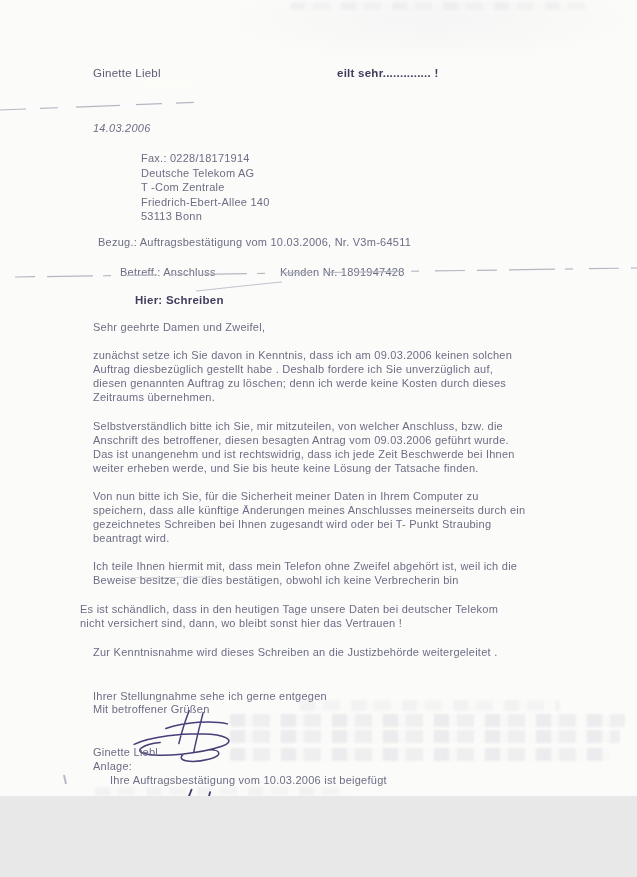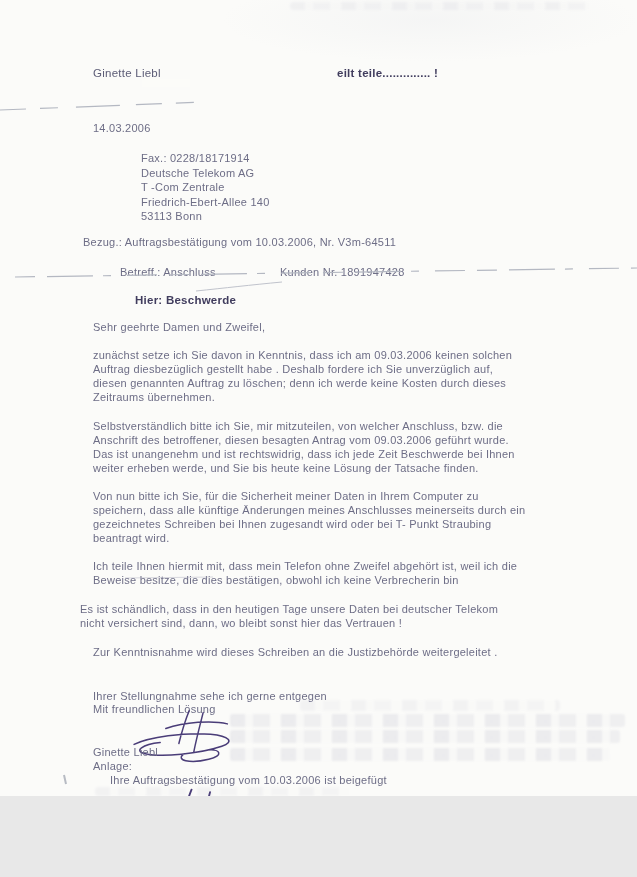--- a/index.html
+++ b/index.html
@@ -50,36 +50,36 @@
     opacity:0.75;
   }
 </style>
 </head>
 <body>
 
 <div class="page">
 
   <div class="txt sender" style="left:93px;top:66px;">Ginette Liebl</div>
   <div class="fade-patch"></div>
-  <div class="txt bold heading" style="left:337px;top:66px;">eilt teile.............. !</div>
+  <div class="txt bold heading" style="left:337px;top:66px;">eilt sehr.............. !</div>
 
-  <div class="txt" style="left:93px;top:121px;">14.03.2006</div>
+  <div class="txt" style="left:93px;top:121px;font-style:italic;">14.03.2006</div>
 
   <div class="txt recipient" style="left:93px;top:151px;margin-left:48px;">Fax.: 0228/18171914
 Deutsche Telekom AG
 T -Com Zentrale
 Friedrich-Ebert-Allee 140
 53113 Bonn</div>
 
-  <div class="txt" style="left:83px;top:235px;">Bezug.: Auftragsbestätigung vom 10.03.2006, Nr. V3m-64511</div>
+  <div class="txt" style="left:98px;top:235px;">Bezug.: Auftragsbestätigung vom 10.03.2006, Nr. V3m-64511</div>
 
   <div class="txt" style="left:93px;top:265px;padding-left:27px;">Betreff.: Anschluss</div>
   <div class="txt" style="left:280px;top:265px;">Kunden Nr. 1891947428</div>
 
-  <div class="txt bold heading" style="left:135px;top:293px;">Hier: Beschwerde</div>
+  <div class="txt bold heading" style="left:135px;top:293px;">Hier: Schreiben</div>
 
   <div class="txt" style="left:93px;top:320px;width:540px;">Sehr geehrte Damen und Zweifel,</div>
 
   <div class="txt" style="left:93px;top:348px;width:545px;">zunächst setze ich Sie davon in Kenntnis, dass ich am 09.03.2006 keinen solchen
 Auftrag diesbezüglich gestellt habe . Deshalb fordere ich Sie unverzüglich auf,
 diesen genannten Auftrag zu löschen; denn ich werde keine Kosten durch dieses
 Zeitraums übernehmen.</div>
   <div class="txt" style="left:93px;top:419px;width:545px;">Selbstverständlich bitte ich Sie, mir mitzuteilen, von welcher Anschluss, bzw. die
 Anschrift des betroffener, diesen besagten Antrag vom 09.03.2006 geführt wurde.
 Das ist unangenehm und ist rechtswidrig, dass ich jede Zeit Beschwerde bei Ihnen
@@ -88,21 +88,21 @@
 speichern, dass alle künftige Änderungen meines Anschlusses meinerseits durch ein
 gezeichnetes Schreiben bei Ihnen zugesandt wird oder bei T- Punkt Straubing
 beantragt wird.</div>
   <div class="txt" style="left:93px;top:559px;width:545px;">Ich teile Ihnen hiermit mit, dass mein Telefon ohne Zweifel abgehört ist, weil ich die
 Beweise besitze, die dies bestätigen, obwohl ich keine Verbrecherin bin</div>
   <div class="txt" style="left:80px;top:602px;width:545px;">Es ist schändlich, dass in den heutigen Tage unsere Daten bei deutscher Telekom
 nicht versichert sind, dann, wo bleibt sonst hier das Vertrauen !</div>
   <div class="txt" style="left:93px;top:645px;width:545px;">Zur Kenntnisnahme wird dieses Schreiben an die Justizbehörde weitergeleitet .</div>
   <div class="txt" style="left:93px;top:689px;width:545px;">Ihrer Stellungnahme sehe ich gerne entgegen</div>
 
-  <div class="txt" style="left:93px;top:702px;">Mit freundlichen Lösung</div>
+  <div class="txt" style="left:93px;top:702px;">Mit betroffener Grüßen</div>
 
   <svg class="sig" style="left:116px;top:708px;" width="150" height="56" viewBox="0 0 130 60">
     <path d="M63,3 C59,13 55,26 52,38 M78,5 C75,17 71,32 68,47 M38,22 C58,15 88,13 104,17 M4,39 C20,31 58,26 86,28 C106,30 112,36 98,41 C74,49 34,53 16,49 C3,46 13,39 32,37 M58,49 C47,56 64,60 84,55 C100,51 97,44 83,45" fill="none" stroke="#4a3d78" stroke-width="1.6" stroke-linecap="round"></path>
   </svg>
 
   <div class="txt" style="left:93px;top:745px;">Ginette Liebl</div>
   <div class="txt" style="left:93px;top:759px;">Anlage:</div>
   <div class="txt" style="left:110px;top:773px;width:545px;">Ihre Auftragsbestätigung vom 10.03.2006 ist beigefügt</div>
 
   <svg class="sig" style="left:108px;top:786px;" width="172" height="74" viewBox="0 0 130 60">

